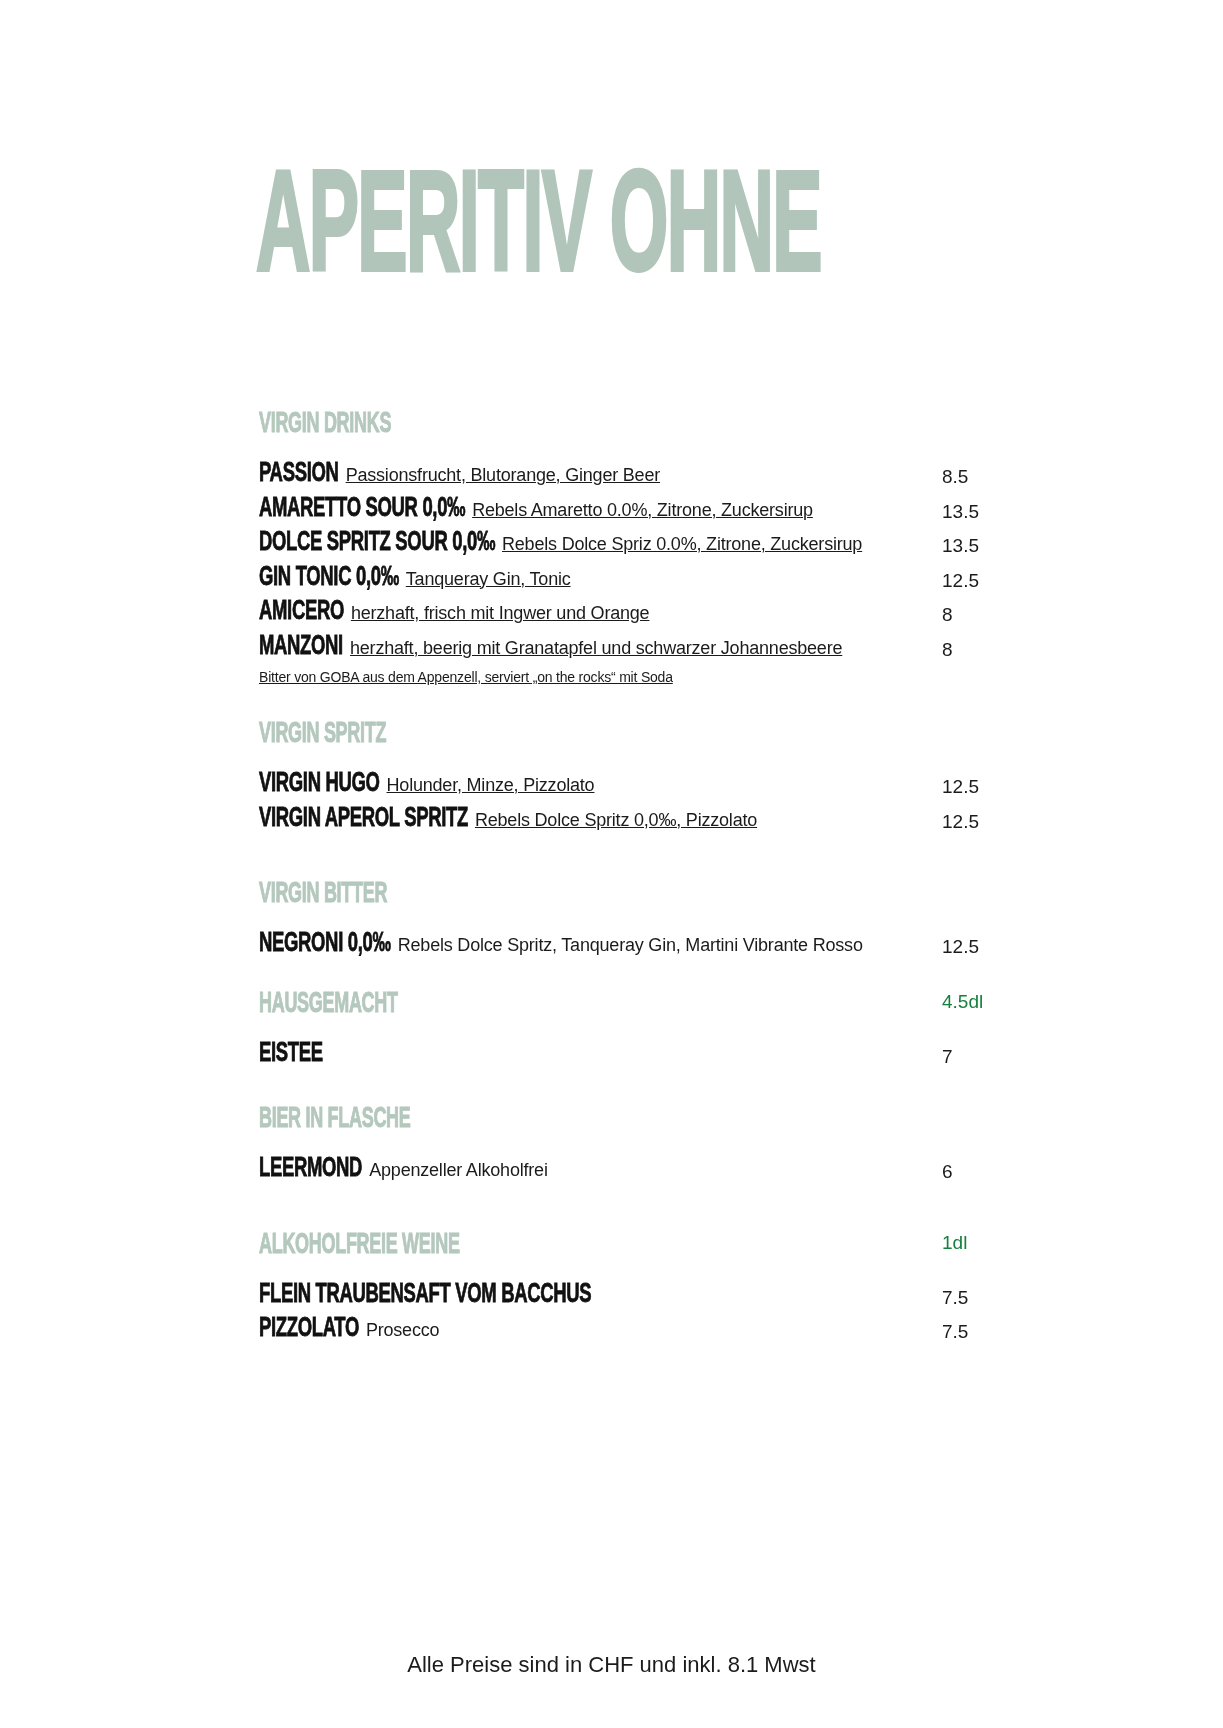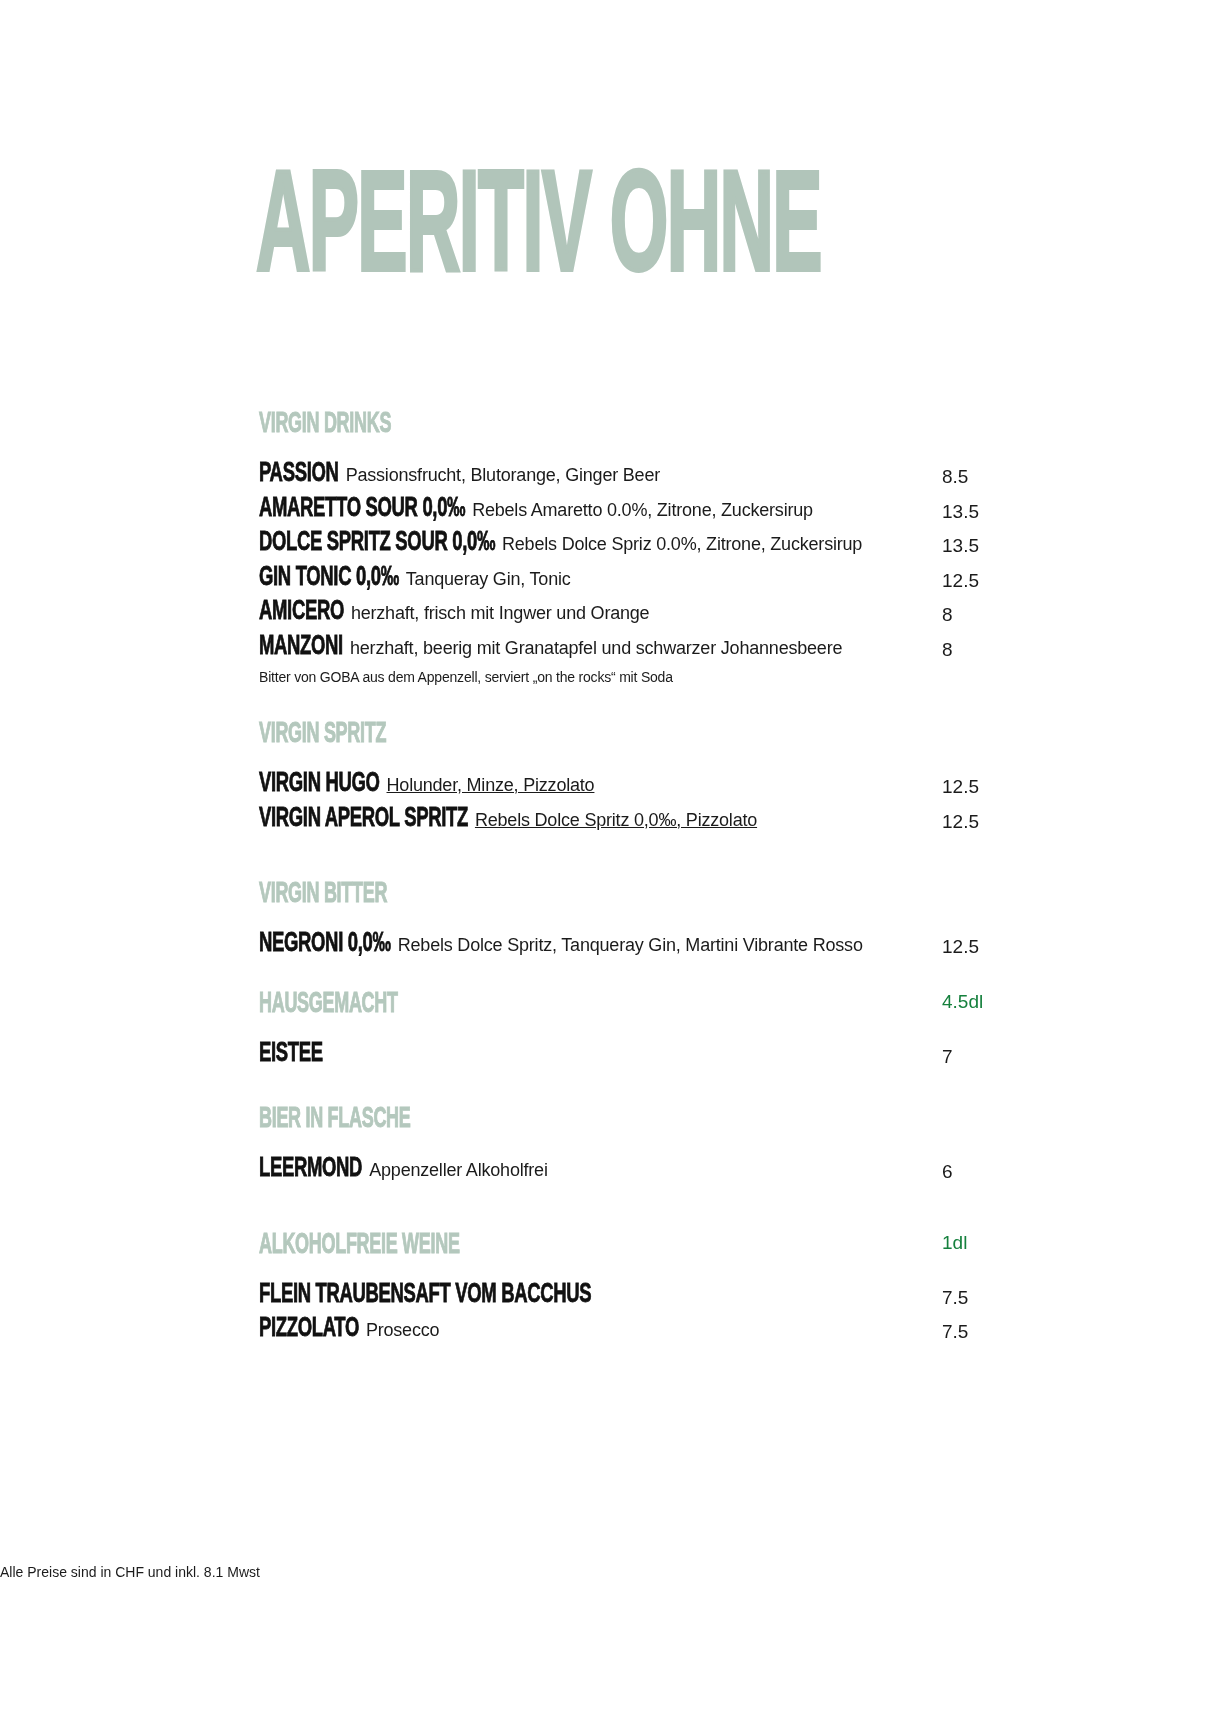--- a/index.html
+++ b/index.html
@@ -70,31 +70,31 @@
     position:absolute;left:683px;top:5px;
     font-size:19px;line-height:34.5px;font-weight:400;
   }
   .note{
     font-size:14px;
     letter-spacing:-0.2px;
     line-height:30px;
     margin-top:0;
   }
   
-  .sec-0{margin-top:404px;}
+  .sec-0{margin-top:404px;text-decoration:underline;}
   .sec-1{margin-top:22px;text-decoration:underline;}
   .sec-2{margin-top:40px;}
   .sec-3{margin-top:24px;}
   .sec-4{margin-top:30px;}
   .sec-5{margin-top:40px;}
   .footer{
     position:absolute;
-    top:1564px;left:0;width:100%;
-    text-align:left;
-    font-size:14px;
+    top:1652px;left:0;width:100%;
+    text-align:center;
+    font-size:22px;
   }
 </style>
 </head>
 <body>
 
 <div class="page">
 
   <div class="title cond" style="color: rgb(177, 197, 186); margin-right: -501.02px;">APERITIV OHNE</div>
 
   <div class="content">

